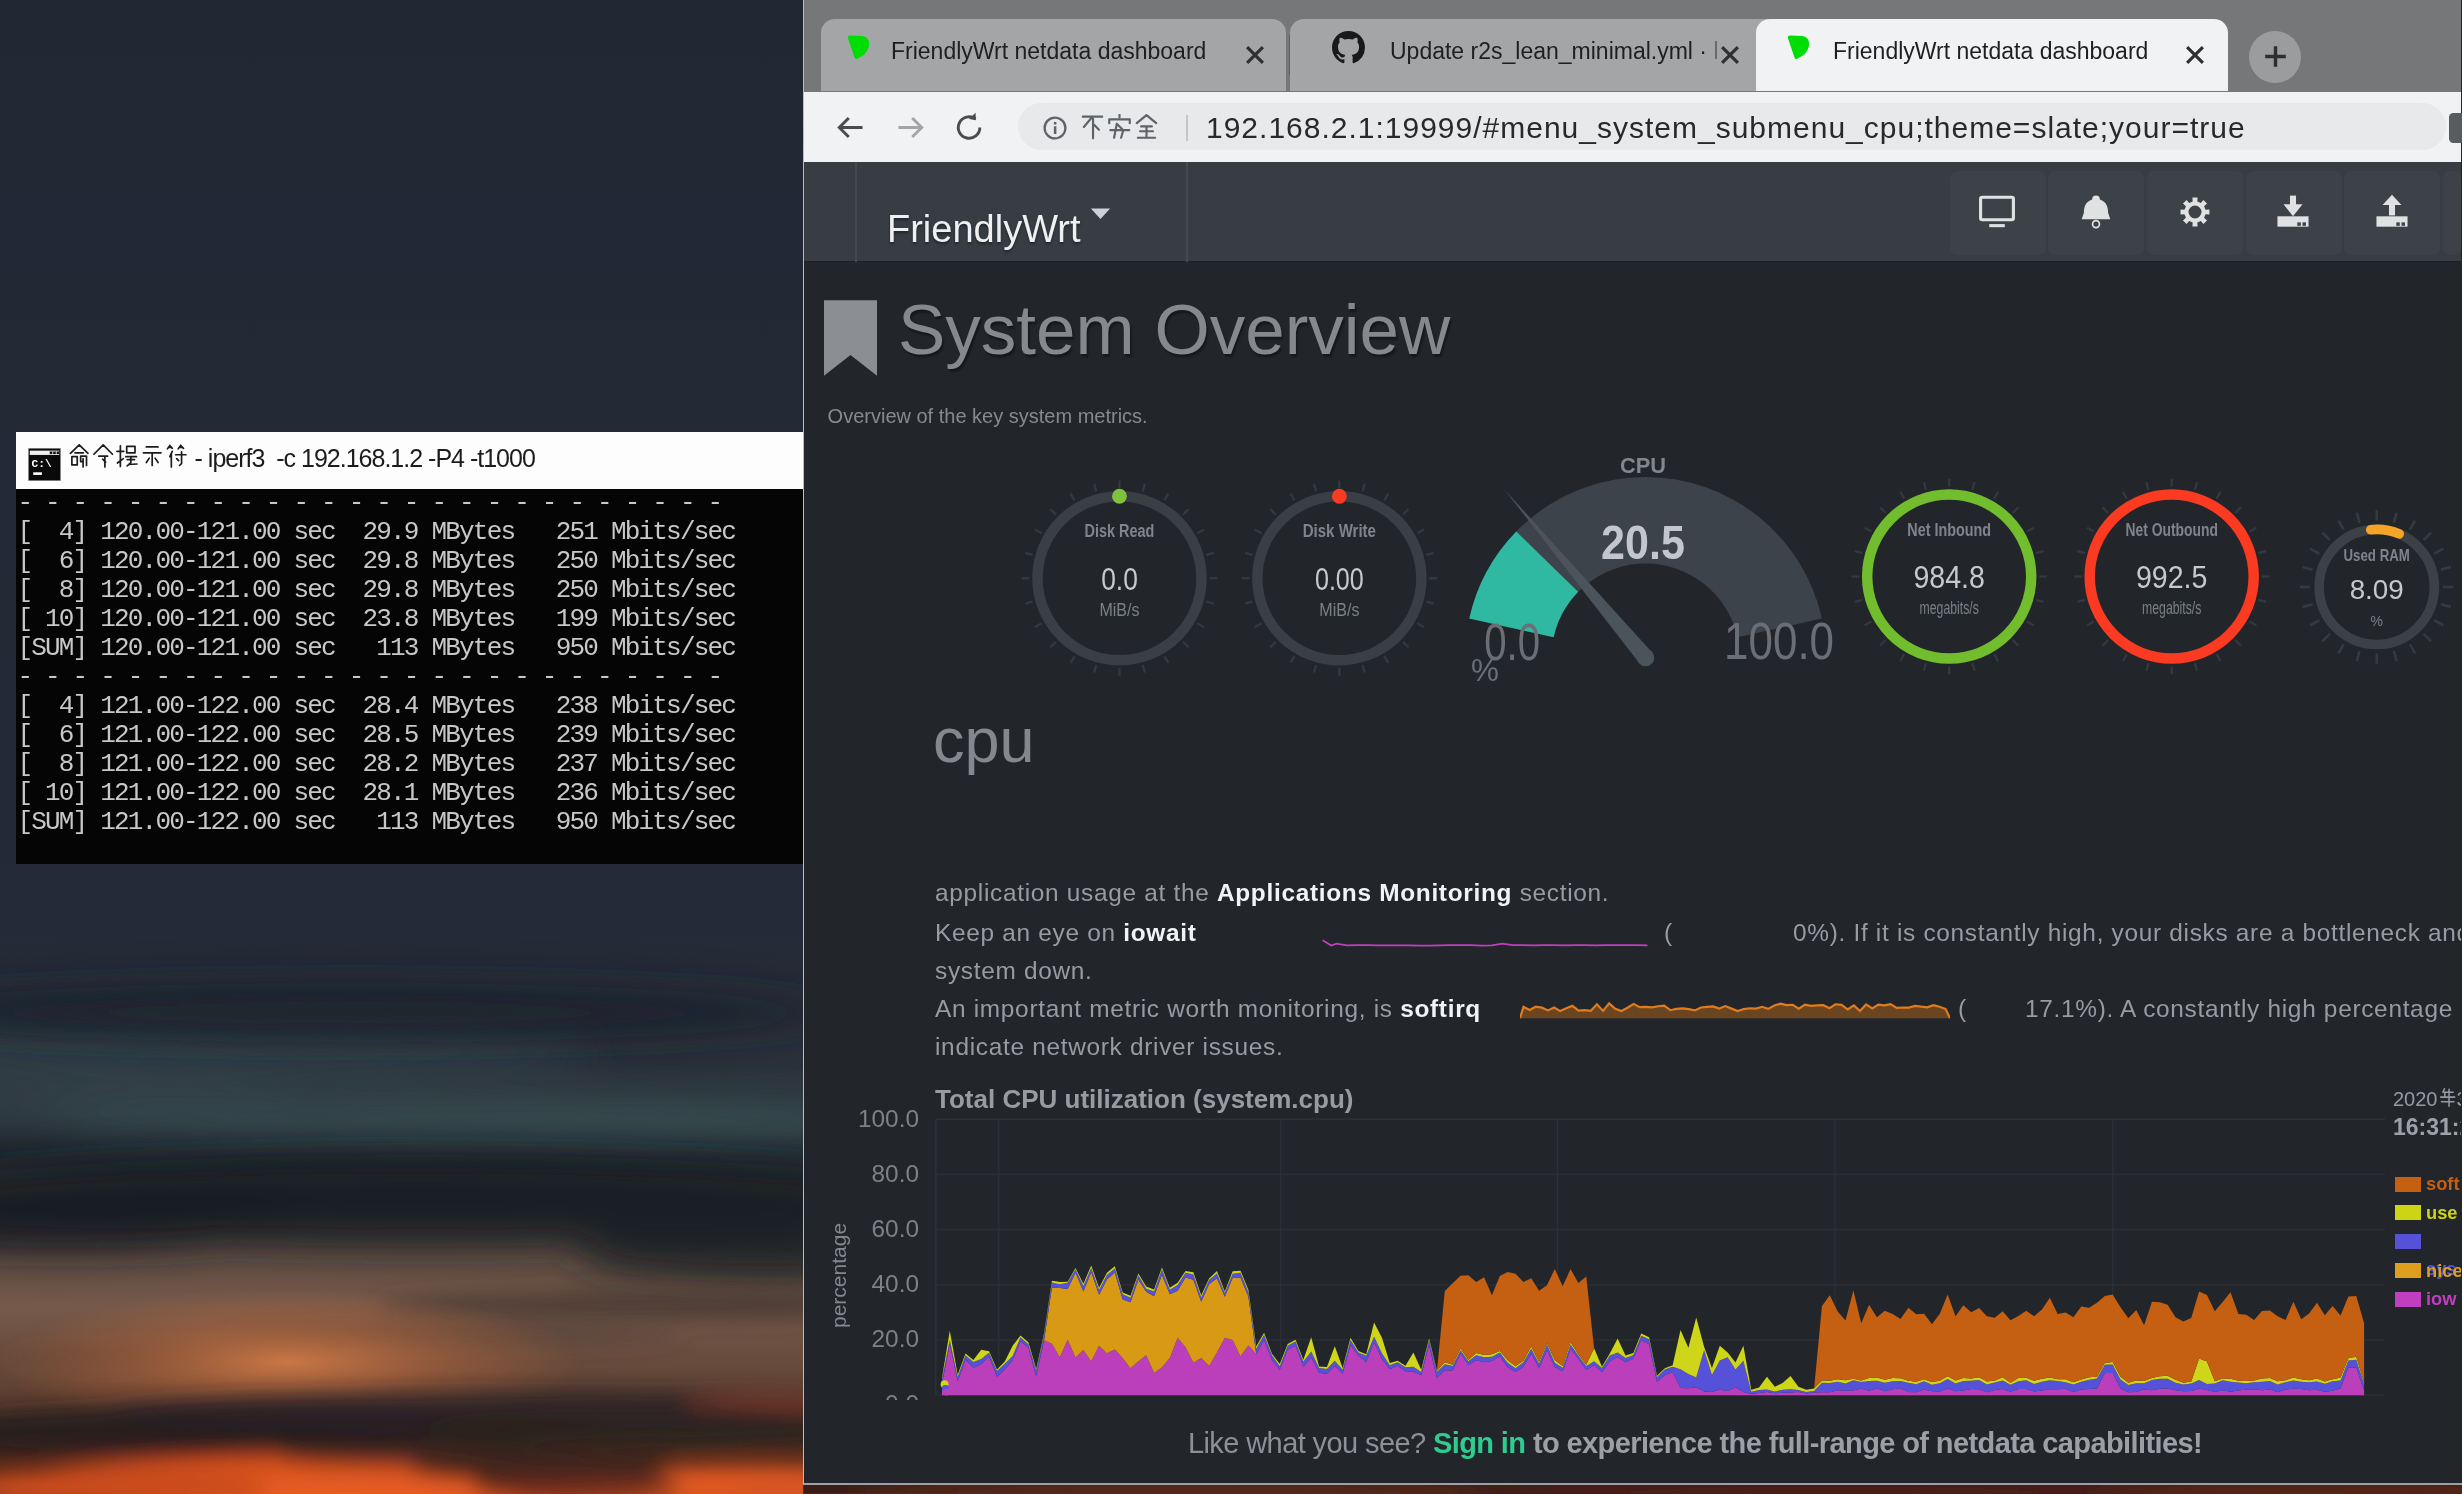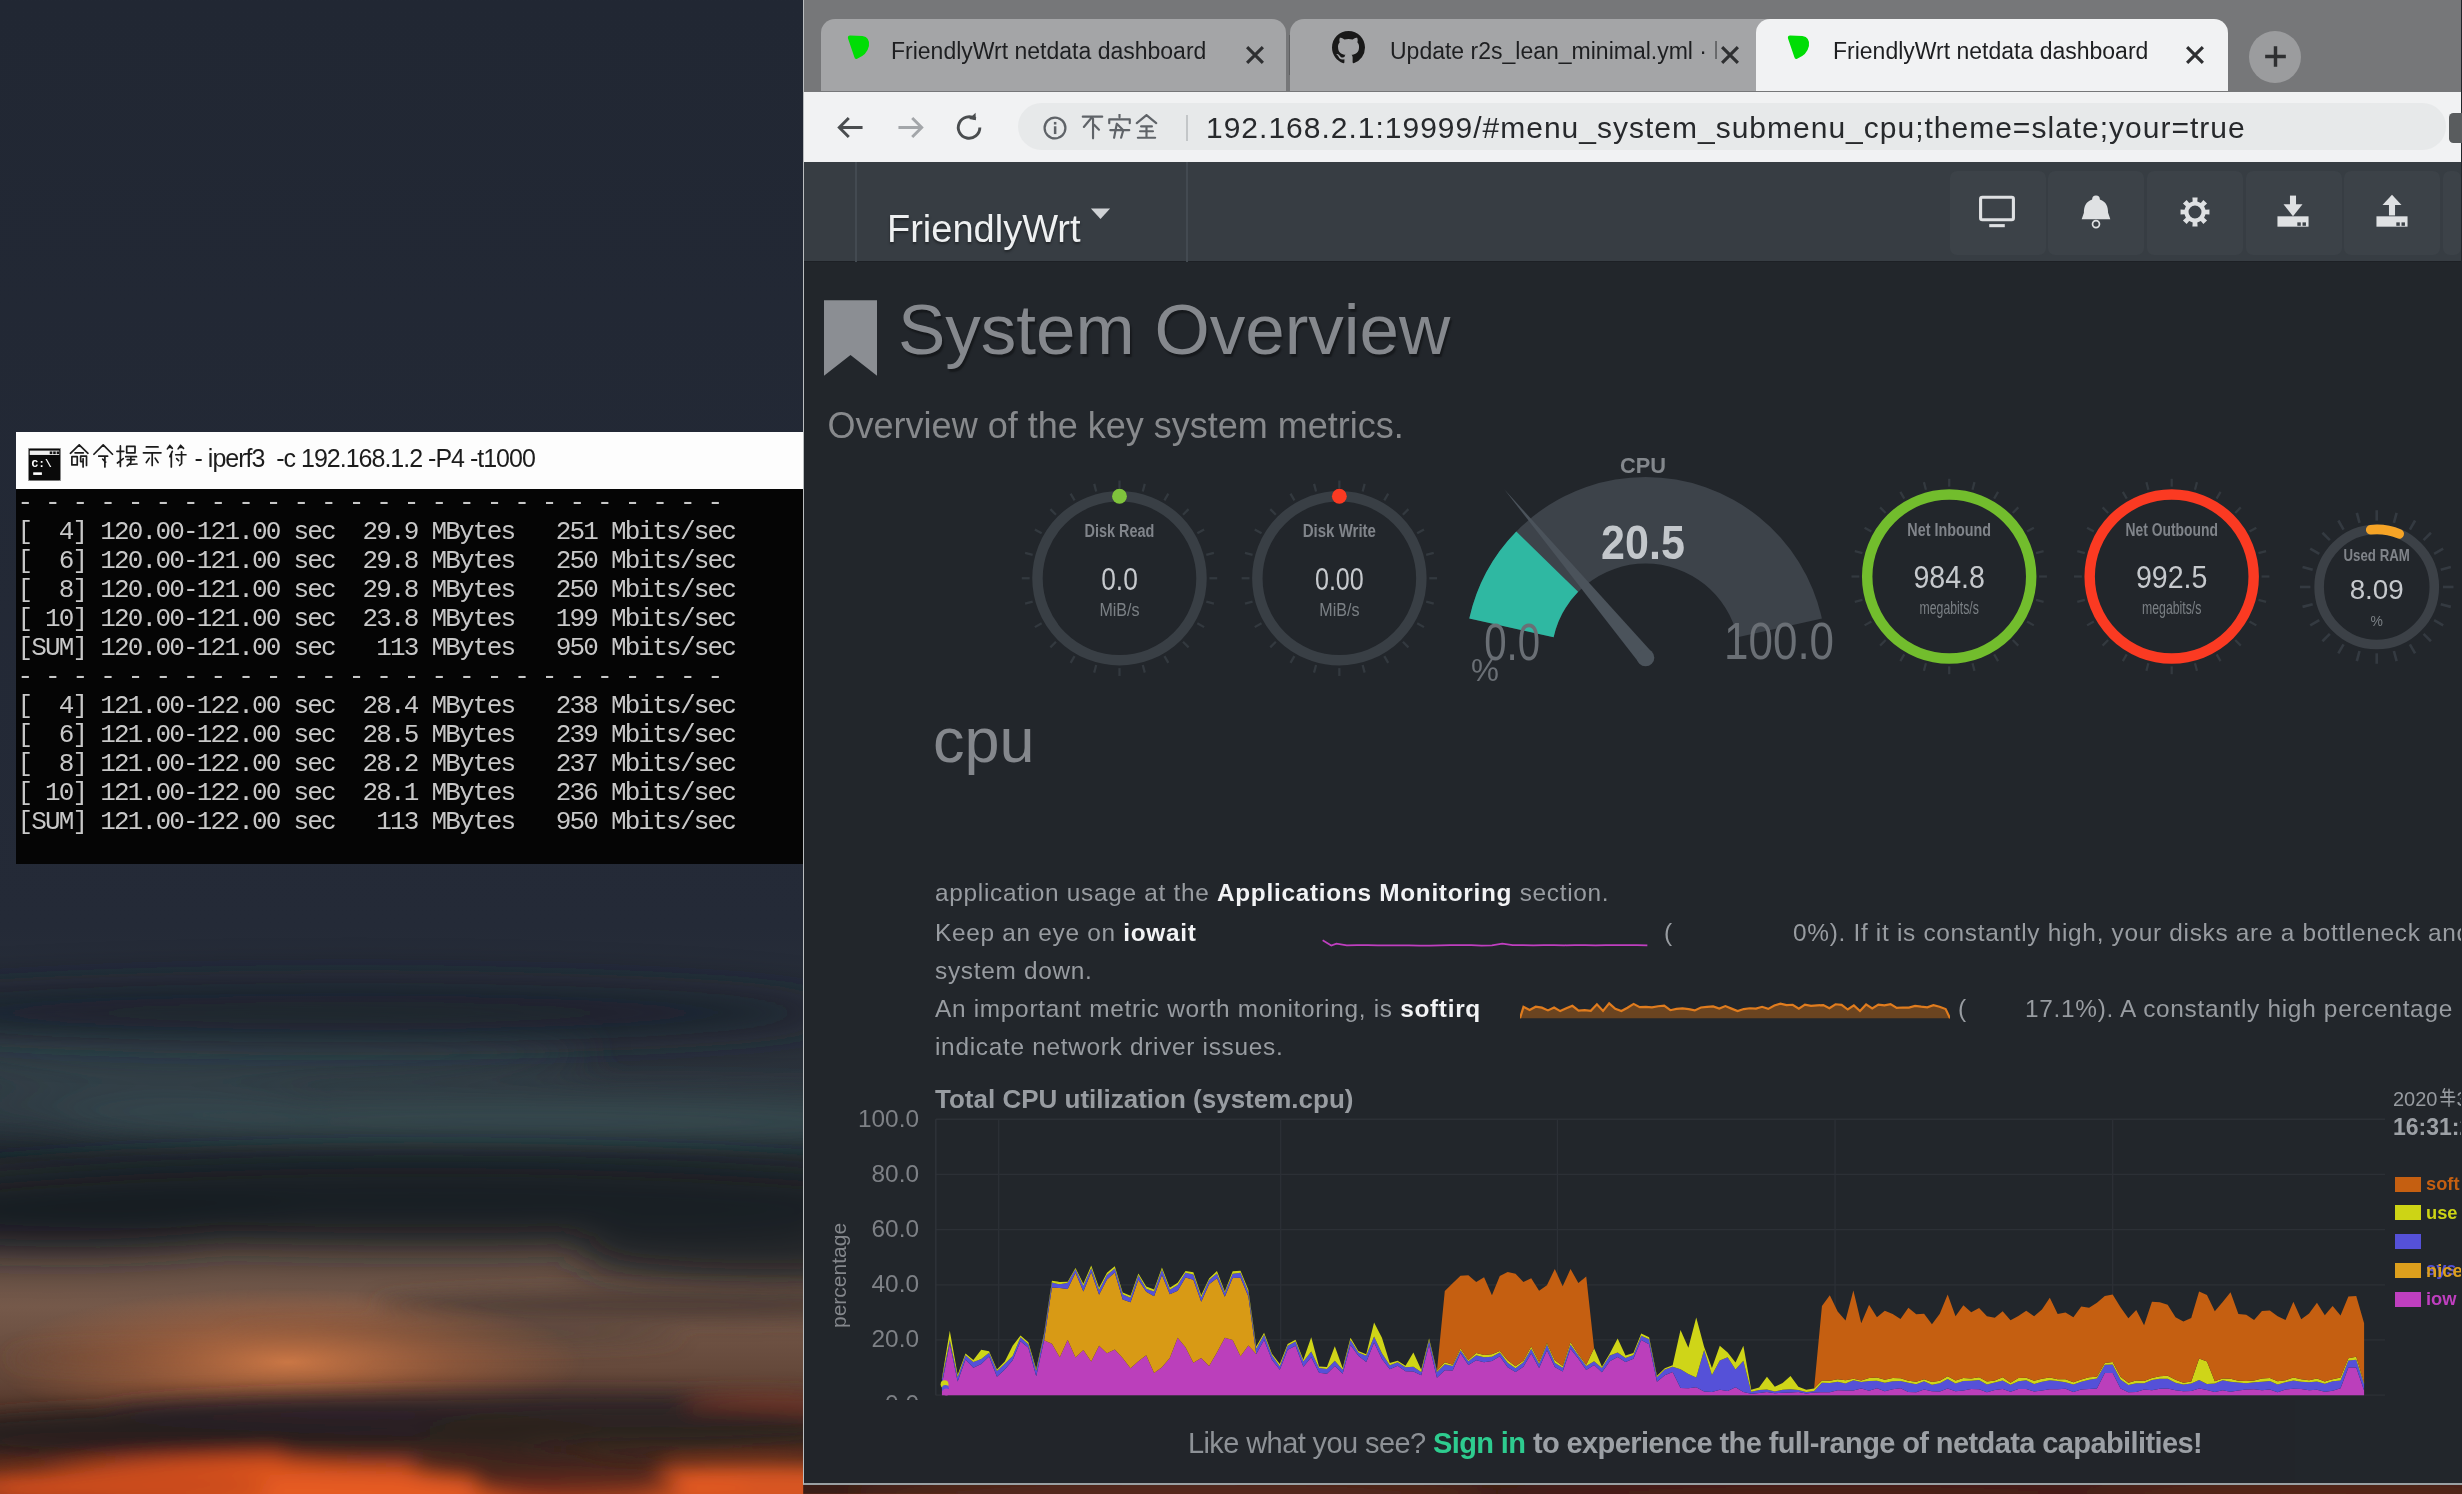--- a/index.html
+++ b/index.html
@@ -230,21 +230,21 @@
             <path d="M4 27 h36 v12 h-36 z" fill="#dfe1e3"></path>
             <rect x="27" y="34" width="4" height="4" fill="#3c4248"></rect>
             <rect x="33" y="34" width="4" height="4" fill="#3c4248"></rect>
           </svg>
       </div>
 
       <svg class="abs" style="left:20px;top:138px" width="53" height="76" viewBox="0 0 61 87">
           <path d="M0 0 H61 V87 L30.5 63 L0 87 Z" fill="#8b8e93"></path>
         </svg>
       <div class="abs" style="left:94px;top:127px;font-size:71px;color:#85888d;text-shadow:1.7px 2.6px 1.7px rgba(0,0,0,.35);">System Overview</div>
-      <div class="abs" style="left:23.6px;top:243px;font-size:36px;color:#87898c;">Overview of the key system metrics.</div>
+      <div class="abs" style="left:23.6px;top:243px;font-size:20px;color:#87898c;">Overview of the key system metrics.</div>
 
       <svg class="abs" id="gauges" style="left:0;top:288px" width="1657" height="301" viewBox="0 0 1898 345">
           <line x1="361.0" y1="44.0" x2="361.0" y2="35.0" stroke="#33393f" stroke-width="2.6"></line>
           <line x1="387.7" y1="47.5" x2="390.0" y2="38.8" stroke="#33393f" stroke-width="2.6"></line>
           <line x1="412.5" y1="57.8" x2="417.0" y2="50.0" stroke="#33393f" stroke-width="2.6"></line>
           <line x1="433.8" y1="74.2" x2="440.2" y2="67.8" stroke="#33393f" stroke-width="2.6"></line>
           <line x1="450.2" y1="95.5" x2="458.0" y2="91.0" stroke="#33393f" stroke-width="2.6"></line>
           <line x1="460.5" y1="120.3" x2="469.2" y2="118.0" stroke="#33393f" stroke-width="2.6"></line>
           <line x1="464.0" y1="147.0" x2="473.0" y2="147.0" stroke="#33393f" stroke-width="2.6"></line>
           <line x1="460.5" y1="173.7" x2="469.2" y2="176.0" stroke="#33393f" stroke-width="2.6"></line>

